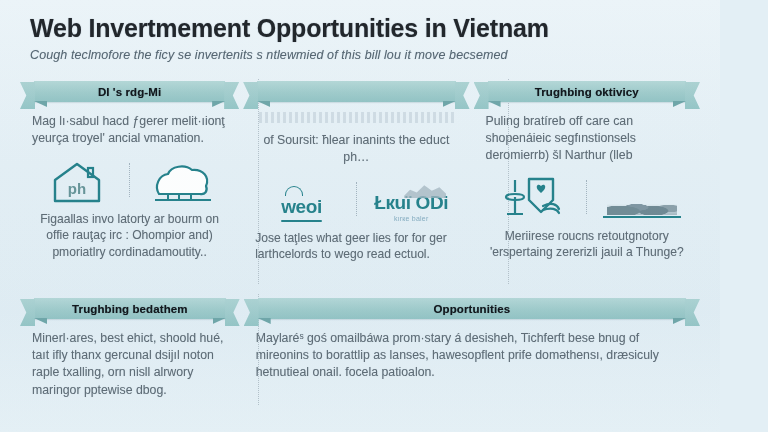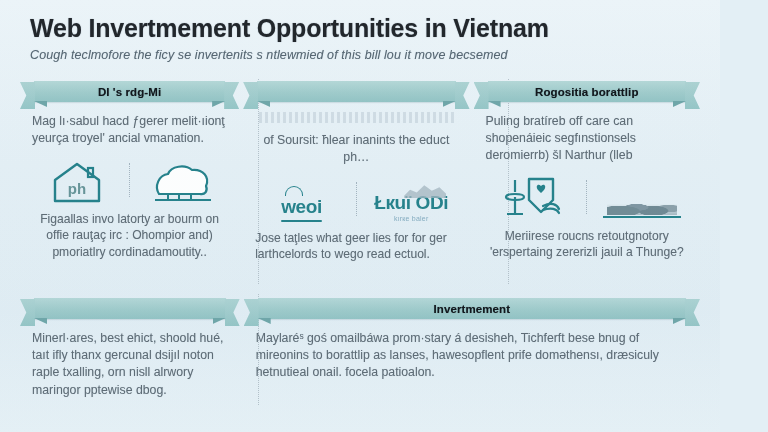--- a/index.html
+++ b/index.html
@@ -372,21 +372,21 @@
       </div>
 
       <div class="col-caption left">Jose taţles what geer lies for for ger larthcelords to wego read ectuol.</div>
     </div>
 
     <div class="col col-right">
       <div class="ribbon">
         <div class="ribbon-body">
           <span class="fold-l"></span>
           <span class="fold-r"></span>
-          <span class="ribbon-label">Rogositia borattlip</span>
+          <span class="ribbon-label">Trughbing oktivicy</span>
         </div>
       </div>
 
       <div class="col-intro">Puling bratíreb off care can shopenáieic segfınstionsels deromierrb) šl Narthur (lleb</div>
 
       <div class="icon-row">
         <div class="icon-cell">
           <svg class="ico" width="62" height="44" viewBox="0 0 62 44">
             <path d="M14 4 L14 16" stroke="#1a7b85" stroke-width="2.2"></path>
             <path d="M5 21 C5 17 23 17 23 21 C23 25 5 25 5 21 Z" fill="none" stroke="#1a7b85" stroke-width="2.2"></path>
@@ -410,30 +410,31 @@
   </div>
 
   <div class="bottom">
     <div class="vdivider d1"></div>
 
     <div class="bot-left">
       <div class="ribbon">
         <div class="ribbon-body">
           <span class="fold-l"></span>
           <span class="fold-r"></span>
+          <span class="ribbon-label">Trughbing bedathem</span>
         </div>
       </div>
       <div class="bot-text">Minerl·ares, best ehict, shoold hué, taıt ifly thanx gercunal dsijıl noton raple txalling, orn nisll alrwory maringor pptewise dbog.</div>
     </div>
 
     <div class="bot-right">
       <div class="ribbon">
         <div class="ribbon-body">
           <span class="fold-l"></span>
           <span class="fold-r"></span>
-          <span class="ribbon-label">Invertmement</span>
+          <span class="ribbon-label">Opportunities</span>
         </div>
       </div>
       <div class="bot-text">Maylaréˢ goś omailbáwa prom·stary á desisheh, Tichferft bese bnug of mireonins to borattlip as lanses, hawesopflent prife doməthensı, dræsiculy hetnutieal onail. focela patioalon.</div>
     </div>
   </div>
 
 </div>
 
 </body></html>

